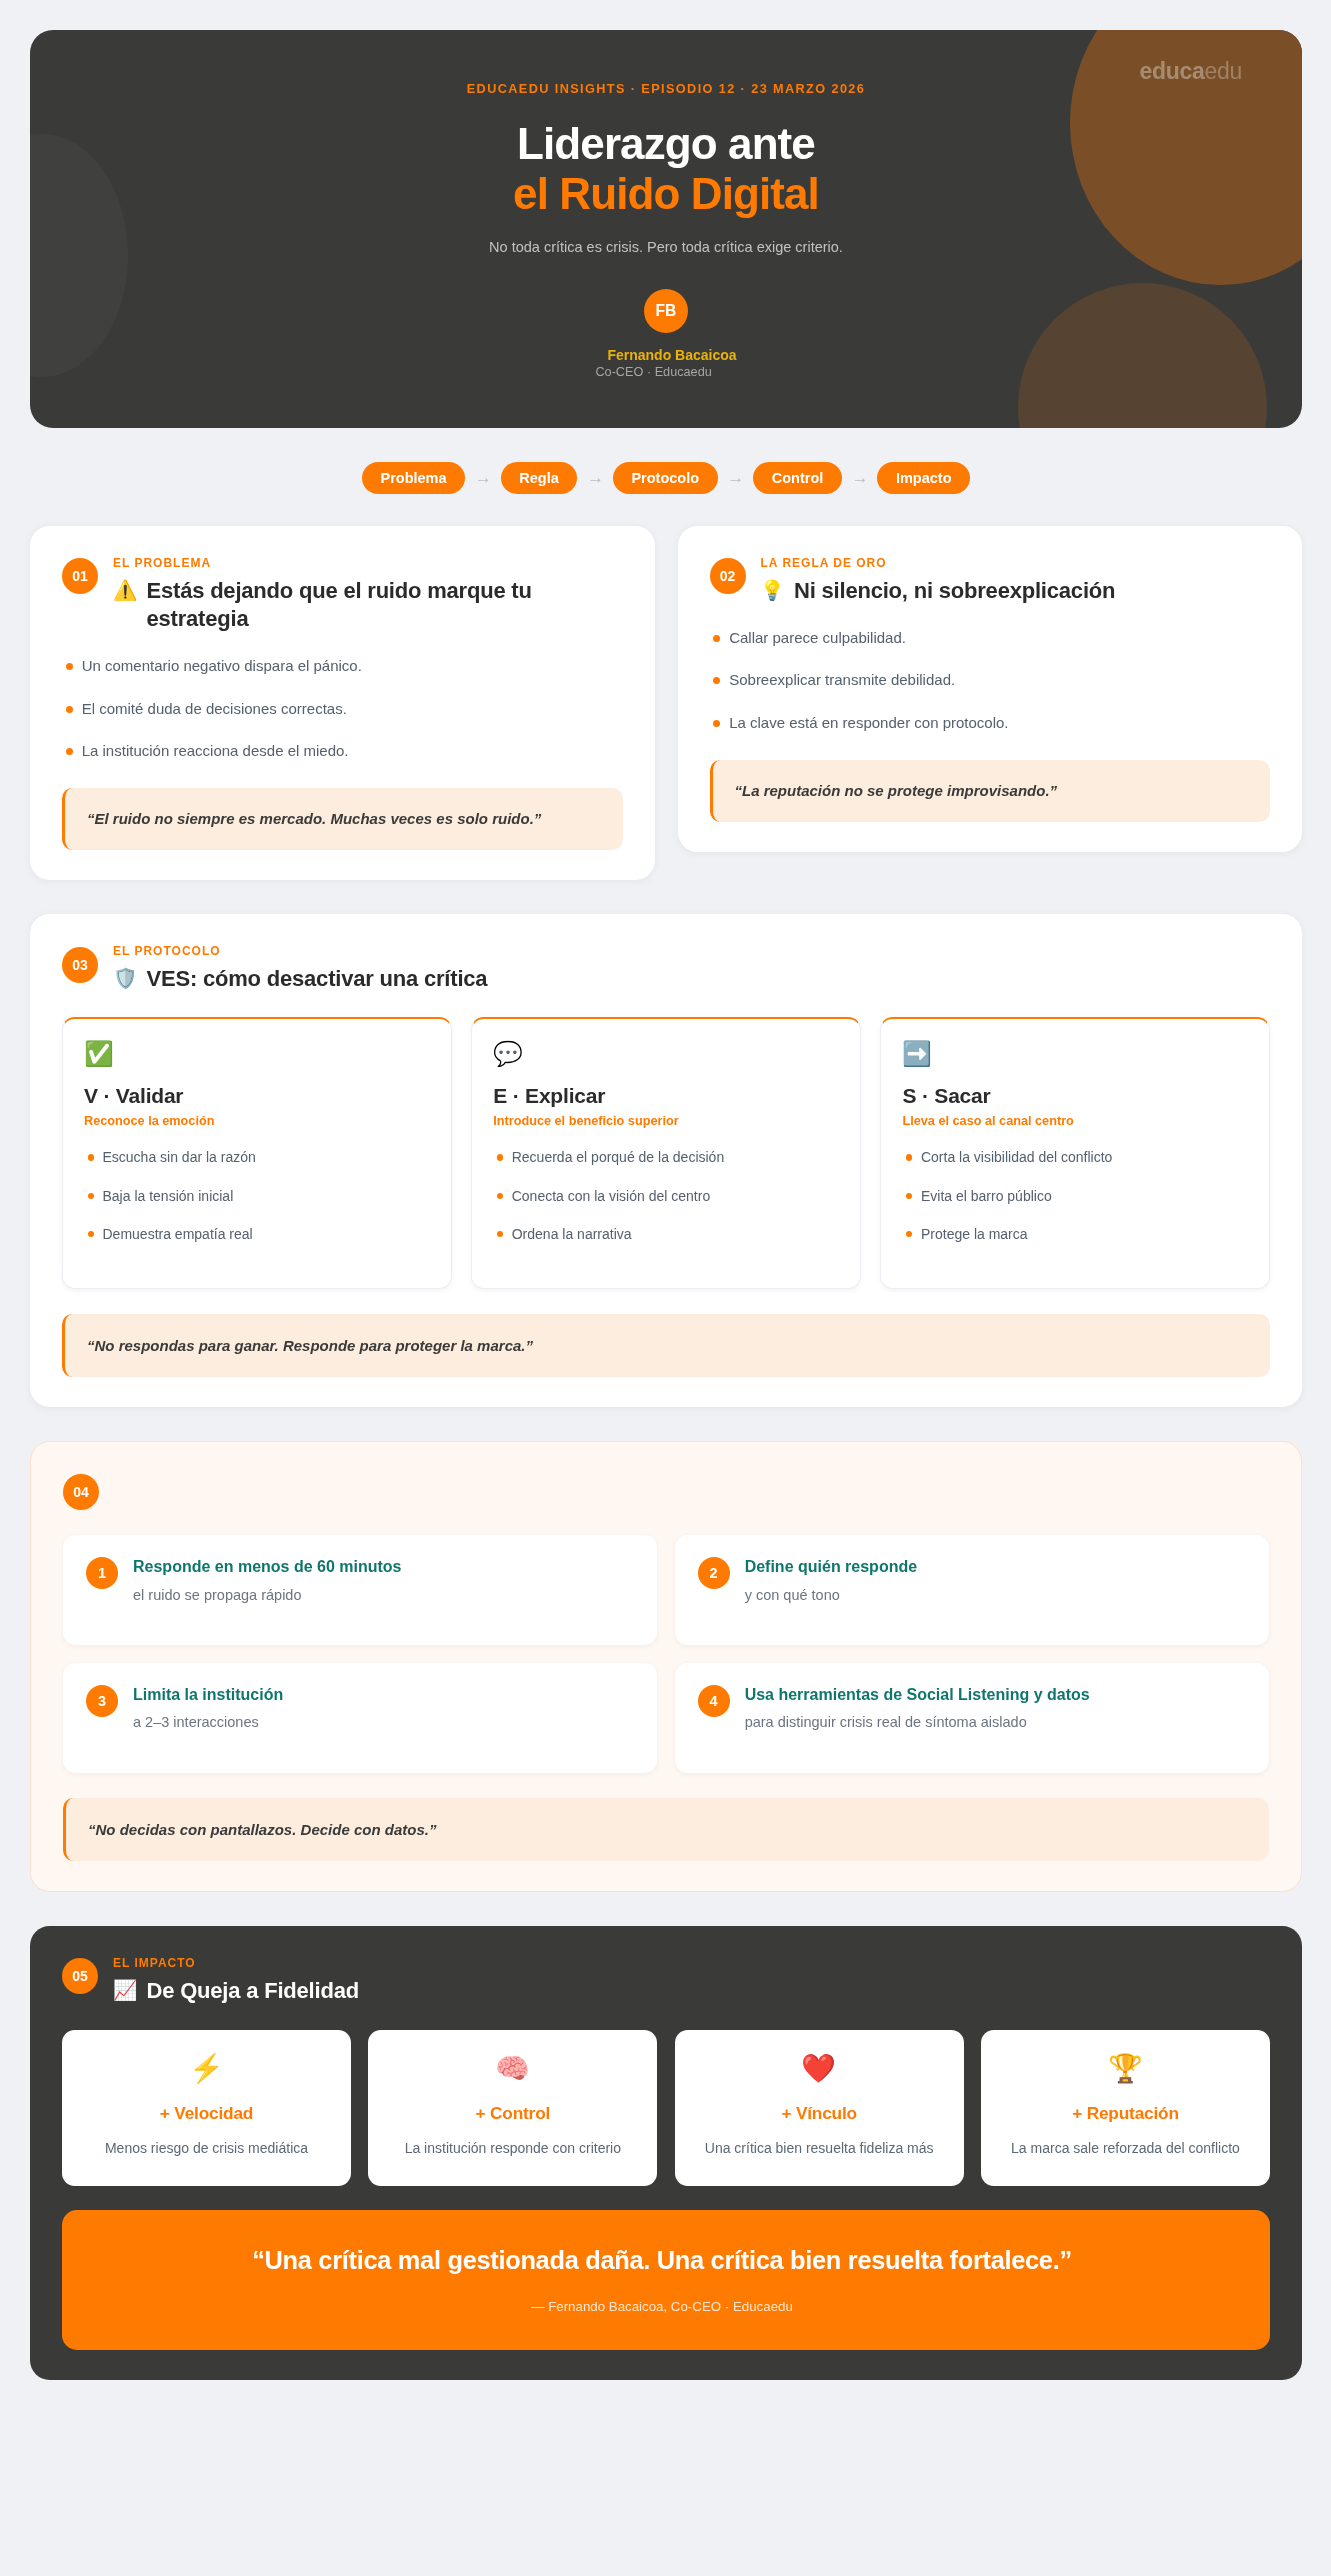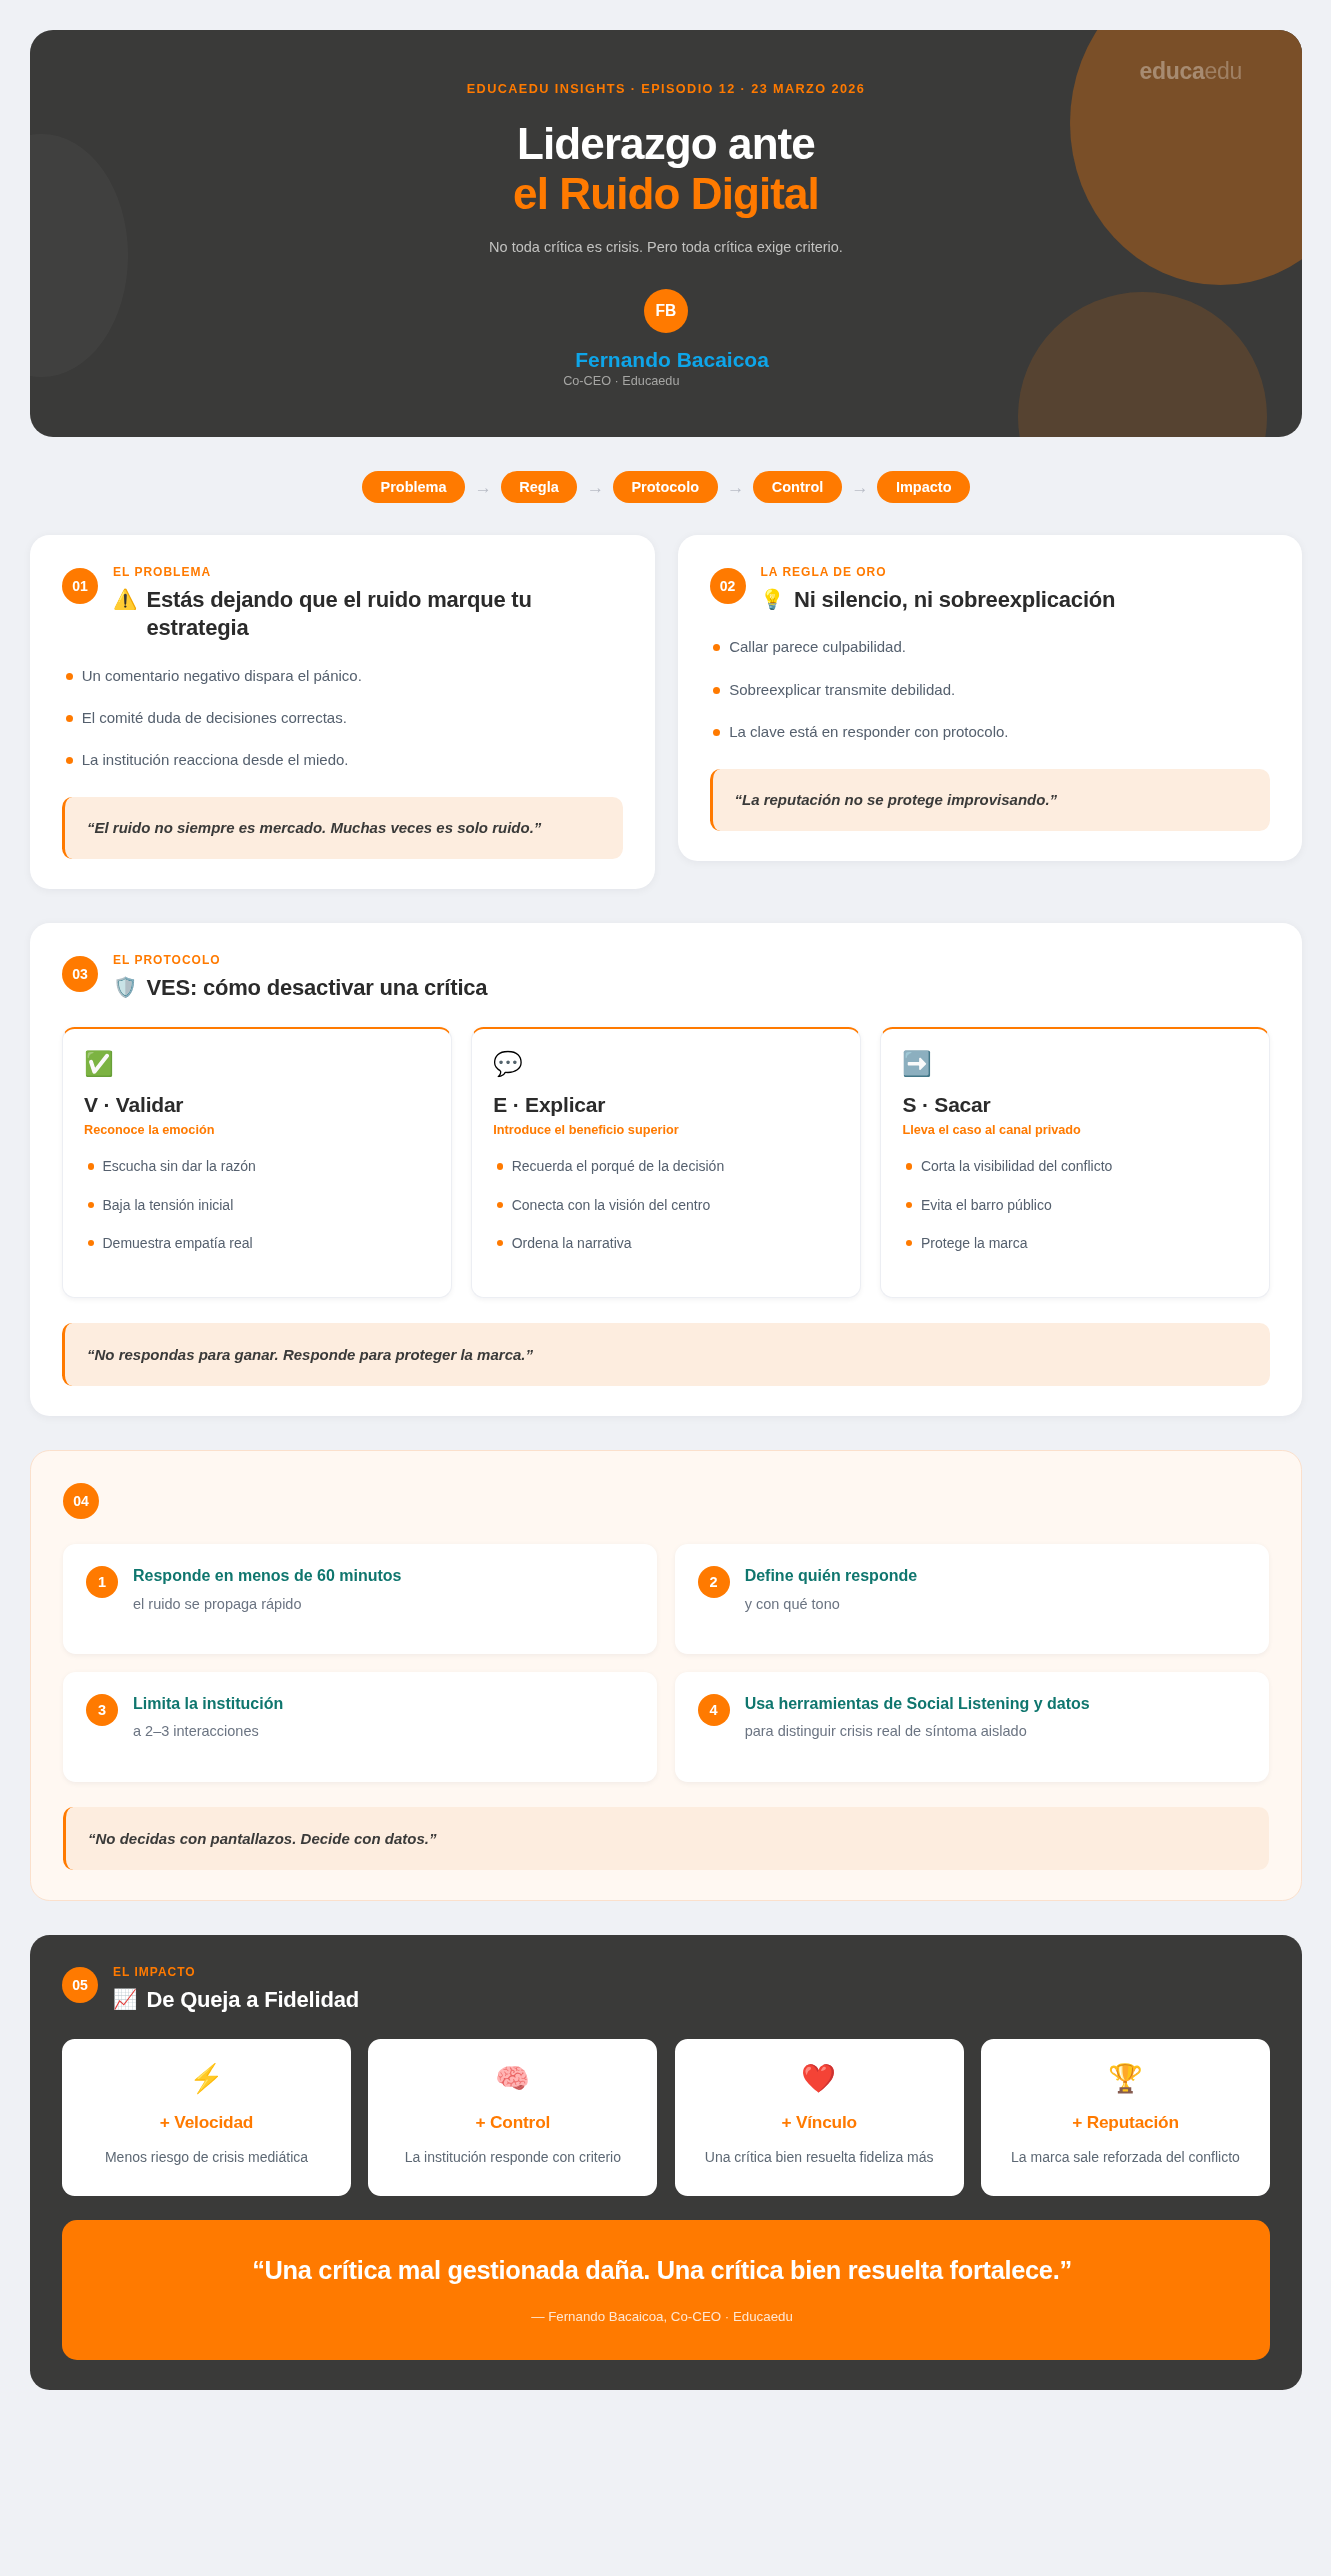--- a/index.html
+++ b/index.html
@@ -58,21 +58,21 @@
     margin-top: 34px; display: flex; align-items: center;
     justify-content: center; gap: 12.7px; flex-direction: column;
   }
   .avatar {
     width: 44px; height: 44px; border-radius: 50%;
     background: #ff7a00; color: #fff; font-weight: 800; font-size: 15.6px;
     display: flex; align-items: center; justify-content: center;
     flex: 0 0 auto;
   }
   .author-meta { text-align: left; }
-  .author-name { color: #0ea5e9; font-weight: 700; font-size: 21px; line-height: 1.3; margin-left: 12px; }
+  .author-name { color: #eab308; font-weight: 700; font-size: 14px; line-height: 1.3; margin-left: 12px; }
   .author-role { color: #a6a6a4; font-size: 12.7px; line-height: 1.4; }
 
   
   .pillbar {
     display: flex; align-items: center; justify-content: center;
     gap: 9.2px; margin: 34px 0 32px 0;
   }
   .pill {
     background: #ff7a00; color: #fff; font-weight: 700; font-size: 14.5px;
     padding: 8px 18.5px; border-radius: 578px; white-space: nowrap;
@@ -313,21 +313,21 @@
       <ul class="bullets">
         <li>Recuerda el porqué de la decisión</li>
         <li>Conecta con la visión del centro</li>
         <li>Ordena la narrativa</li>
       </ul>
     </div>
 
     <div class="ves-card">
       <div class="ves-icon">➡️</div>
       <div class="ves-letter">S · Sacar</div>
-      <div class="ves-sub">Lleva el caso al canal privado</div>
+      <div class="ves-sub">Lleva el caso al canal centro</div>
       <ul class="bullets">
         <li>Corta la visibilidad del conflicto</li>
         <li>Evita el barro público</li>
         <li>Protege la marca</li>
       </ul>
     </div>
 
   </div>
 
   <div class="quote">“No respondas para ganar. Responde para proteger la marca.”</div>

